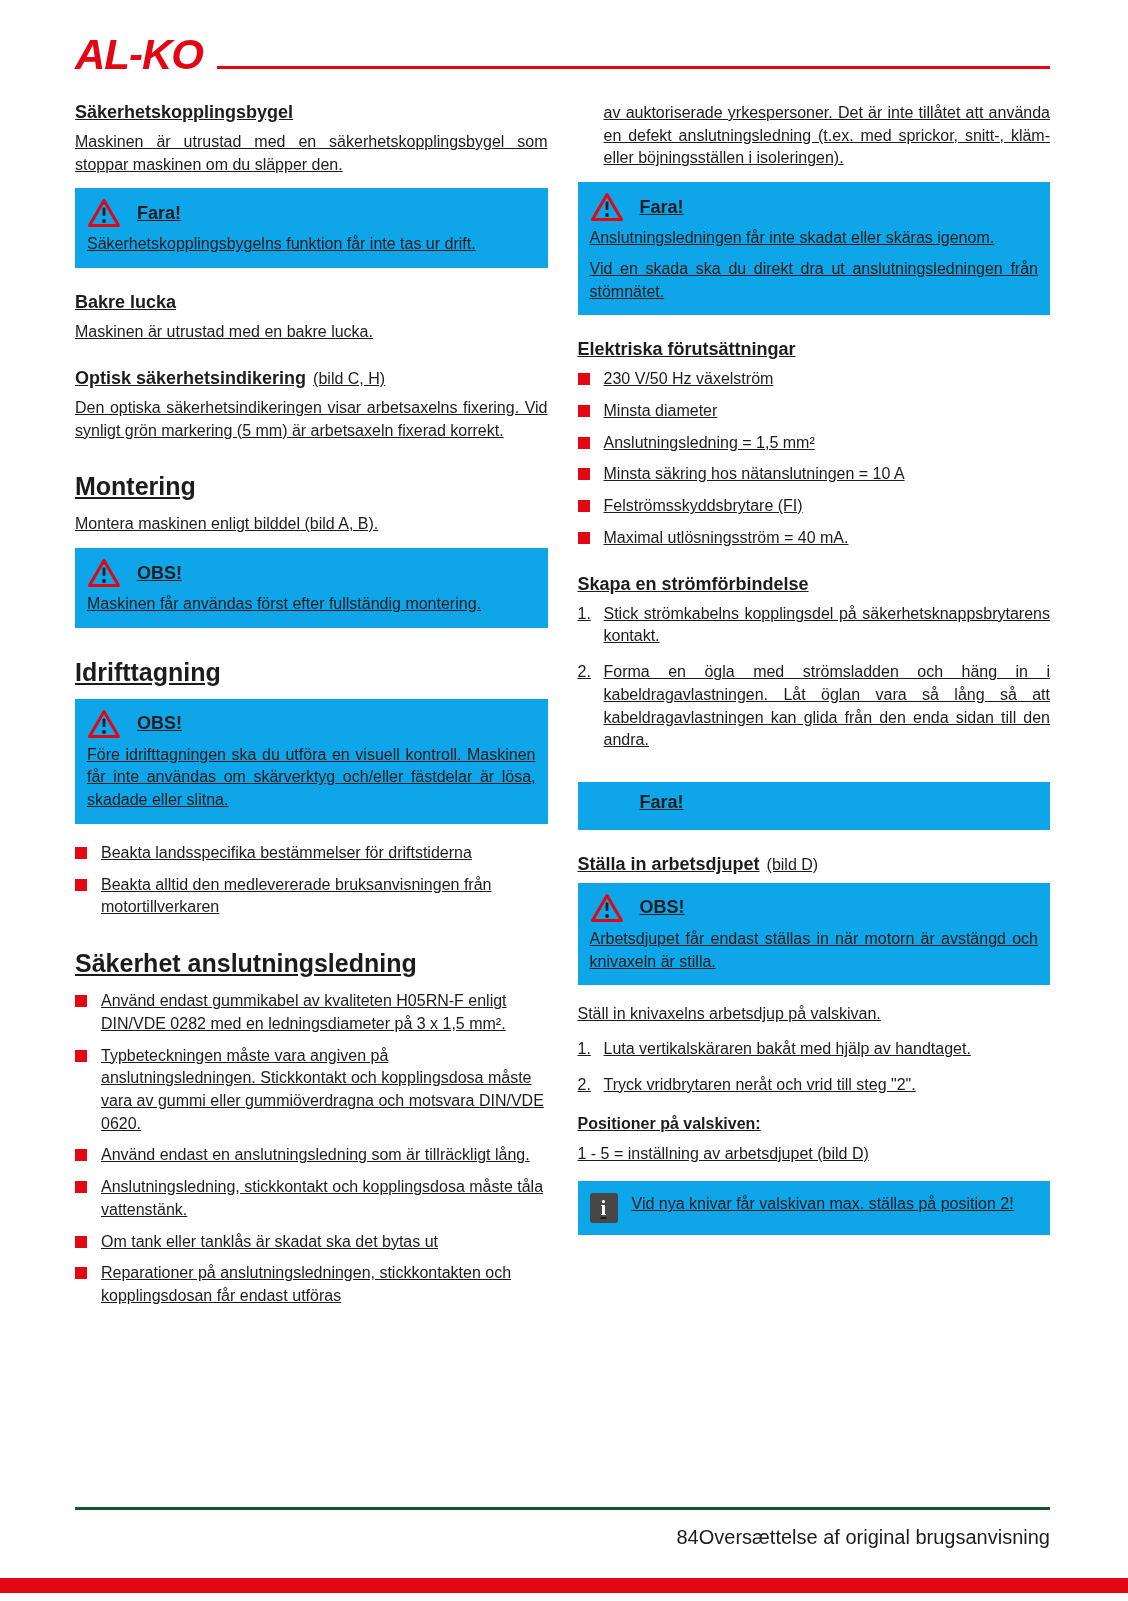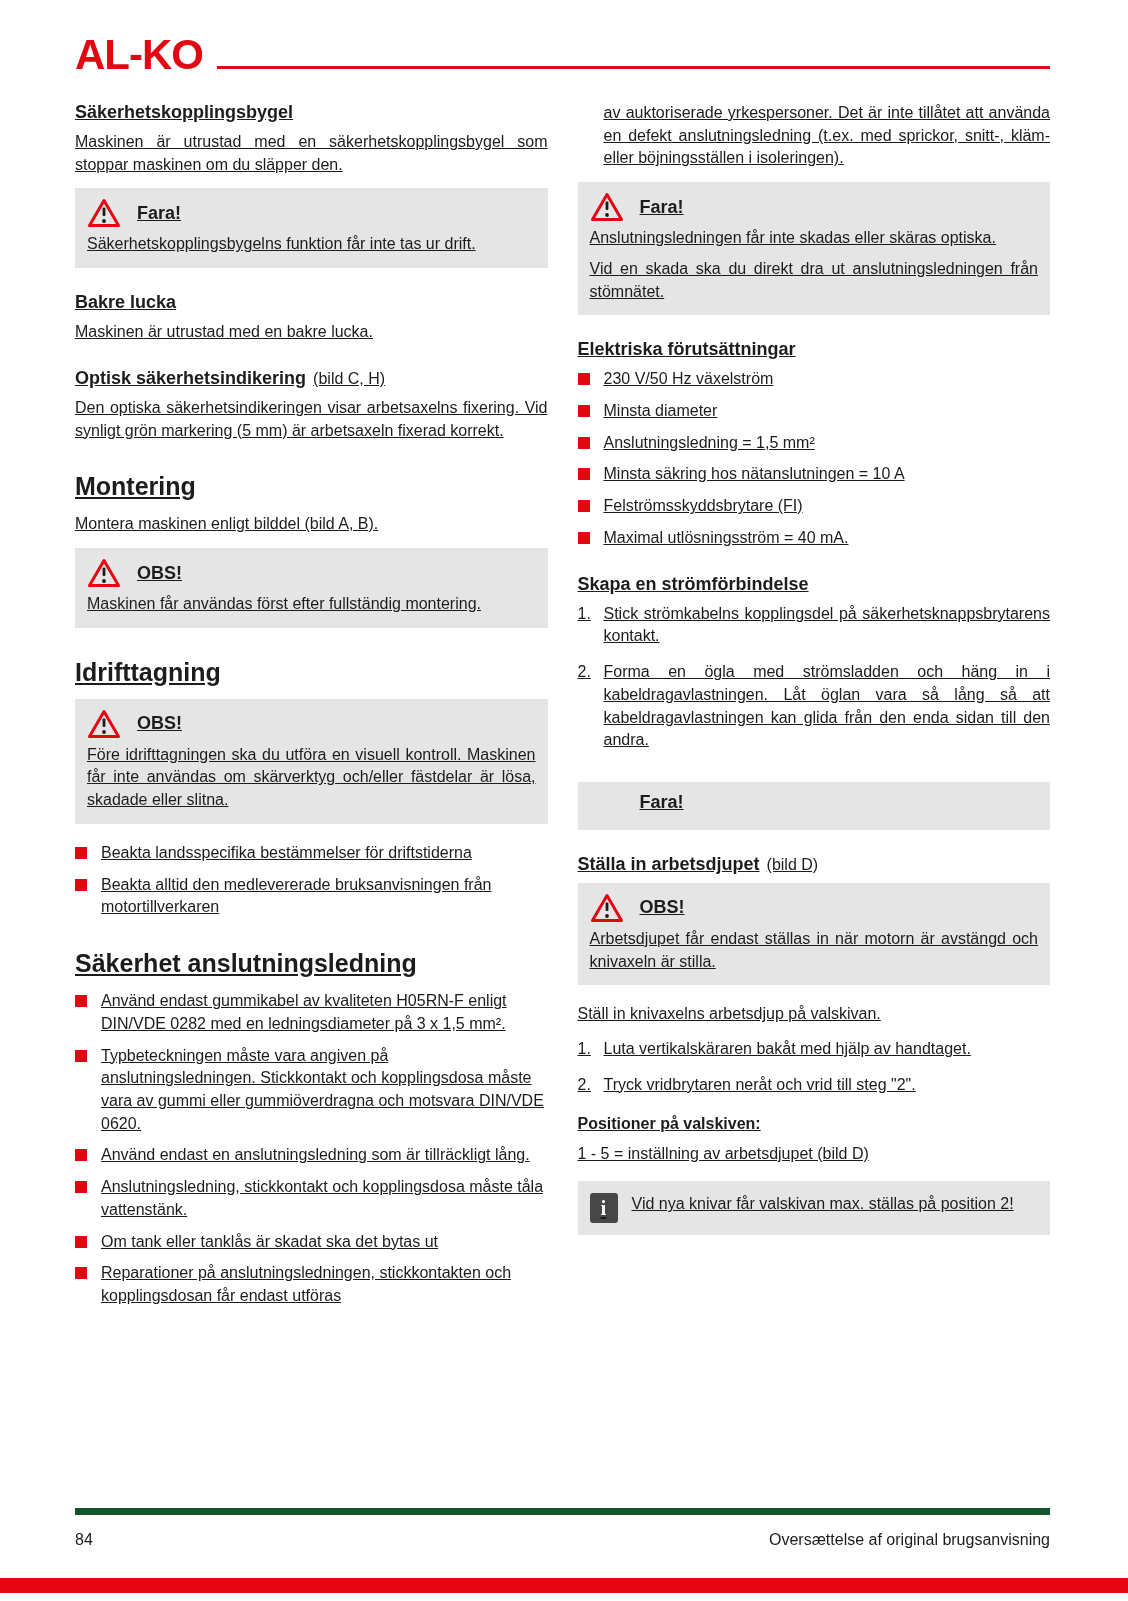--- a/index.html
+++ b/index.html
@@ -6,40 +6,40 @@
   html,body { background:#ffffff; }
   body {
     width:1128px; height:1601px; position:relative; overflow:hidden;
     font-family:"Liberation Sans", sans-serif; color:#1c1c1c;
   }
   .page { padding:34px 78px 0 75px; }
 
   
   .header { display:flex; align-items:flex-end; margin-bottom:26px; }
   .logo {
-    color:#e30613; font-weight:bold; 
+    color:#e30613; font-weight:bold; font-style:italic;
     font-size:42px; line-height:1; letter-spacing:-1px;
   }
   .header-rule { flex:1; height:3px; background:#e30613; margin:0 0 7px 14px; }
 
   
   .cols { display:flex; gap:30px; align-items:flex-start; }
   .col { flex:1; min-width:0;text-decoration:underline; }
 
   
   .sec { font-size:18px; font-weight:bold; margin:24px 0 8px; }
   .col > .sec:first-child { margin-top:0; }
   .sec .suffix { font-weight:normal; font-size:16px; margin-left:7px; }
   .big { font-size:25px; font-weight:bold; margin:30px 0 12px; }
   .para { font-size:16px; line-height:1.42; text-align:justify; margin:0 0 12px; }
   .cont { padding-left:26px; margin-bottom:8px; }
   .subhead { font-size:16px; font-weight:bold; margin:18px 0 10px; }
 
   
-  .gbox { background:#e5e5e5; padding:10px 12px 12px 12px; margin:8px 0 18px; }
+  .gbox { background:#0ea5e9; padding:10px 12px 12px 12px; margin:8px 0 18px; }
   .gbox-head { display:flex; align-items:center; gap:16px; margin-bottom:5px; }
   .gbox-title { font-size:18px; font-weight:bold; }
   .gbox-title.indented { margin-left:50px; }
   .gbox-body { font-size:16px; line-height:1.42; text-align:justify; }
   .gbox-body + .gbox-body { margin-top:8px; }
   .tri-icon { flex:none; display:block; }
   .tri-icon svg { display:block; }
   .gap-top { margin-top:30px; }
 
   
@@ -58,22 +58,22 @@
   .info-icon {
     flex:none; width:28px; height:30px; background:#474747; color:#ffffff;
     border-radius:3px; display:flex; align-items:center; justify-content:center;
     font-family:"Liberation Serif", serif; font-weight:bold; font-size:21px;
   }
   .infobox .gbox-body { flex:1; }
 
   
   .footer {
     position:absolute; left:75px; right:78px; bottom:52px;
-    display:flex; justify-content:space-between; align-items:flex-end;
-    font-size:16px; border-top:7px solid #14532d; padding-top:16px;
+    display:flex; justify-content:flex-end; align-items:flex-end;
+    font-size:20px; border-top:3px solid #14532d; padding-top:16px;
   }
   .redbar { position:absolute; left:0; right:0; bottom:8px; height:15px; background:#e30613; }
 </style>
 </head>
 <body>
 
 <div class="page">
 
   <header class="header">
     <div class="logo">AL-KO</div>
@@ -191,21 +191,21 @@
         <div class="gbox-head">
           <span class="tri-icon">
             <svg width="34" height="30" viewBox="0 0 34 30">
                 <path d="M17 2.5 L31.5 27.5 L2.5 27.5 Z" fill="none" stroke="#e30613" stroke-width="3" stroke-linejoin="round"></path>
                 <rect x="15.6" y="9.5" width="2.8" height="8.5" rx="1" fill="#1c1c1c"></rect>
                 <circle cx="17" cy="23" r="1.9" fill="#1c1c1c"></circle>
               </svg>
           </span>
           <span class="gbox-title">Fara!</span>
         </div>
-        <p class="gbox-body">Anslutningsledningen får inte skadas eller skäras optiska.</p>
+        <p class="gbox-body">Anslutningsledningen får inte skadat eller skäras igenom.</p>
         <p class="gbox-body">Vid en skada ska du direkt dra ut anslutningsledningen från stömnätet.</p>
       </div>
 
       <h3 class="sec">Elektriska förutsättningar</h3>
 
       <div>
         <div class="bullet">
           <span class="sq"></span>
           <span class="bt">230 V/50 Hz växelström</span>
         </div>

